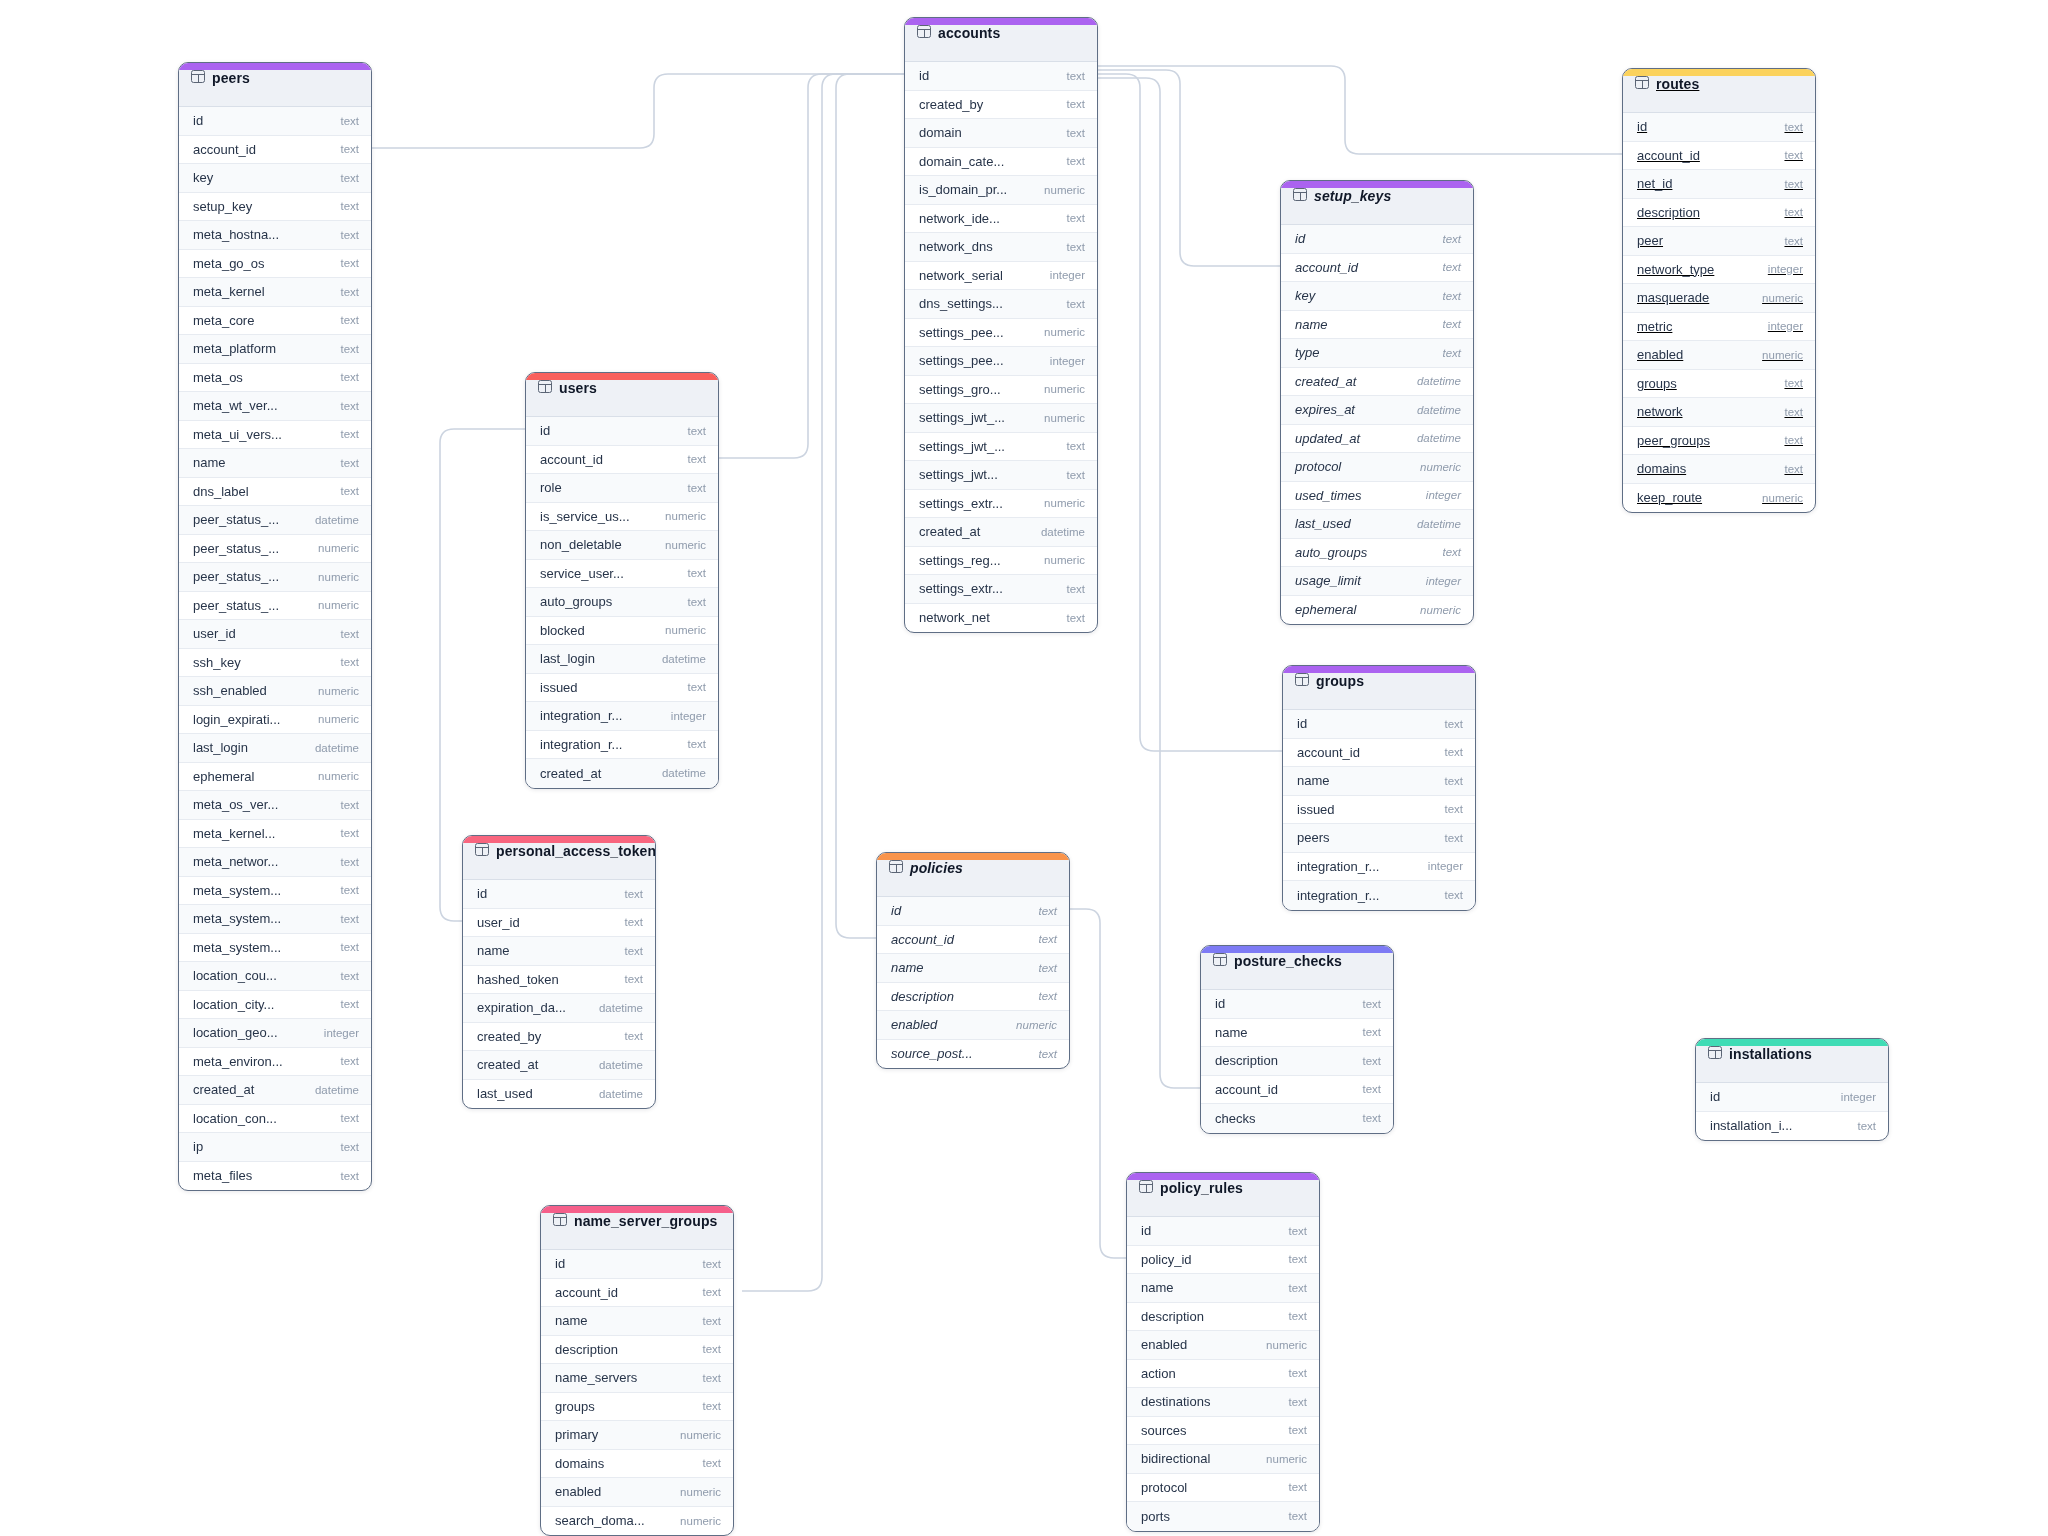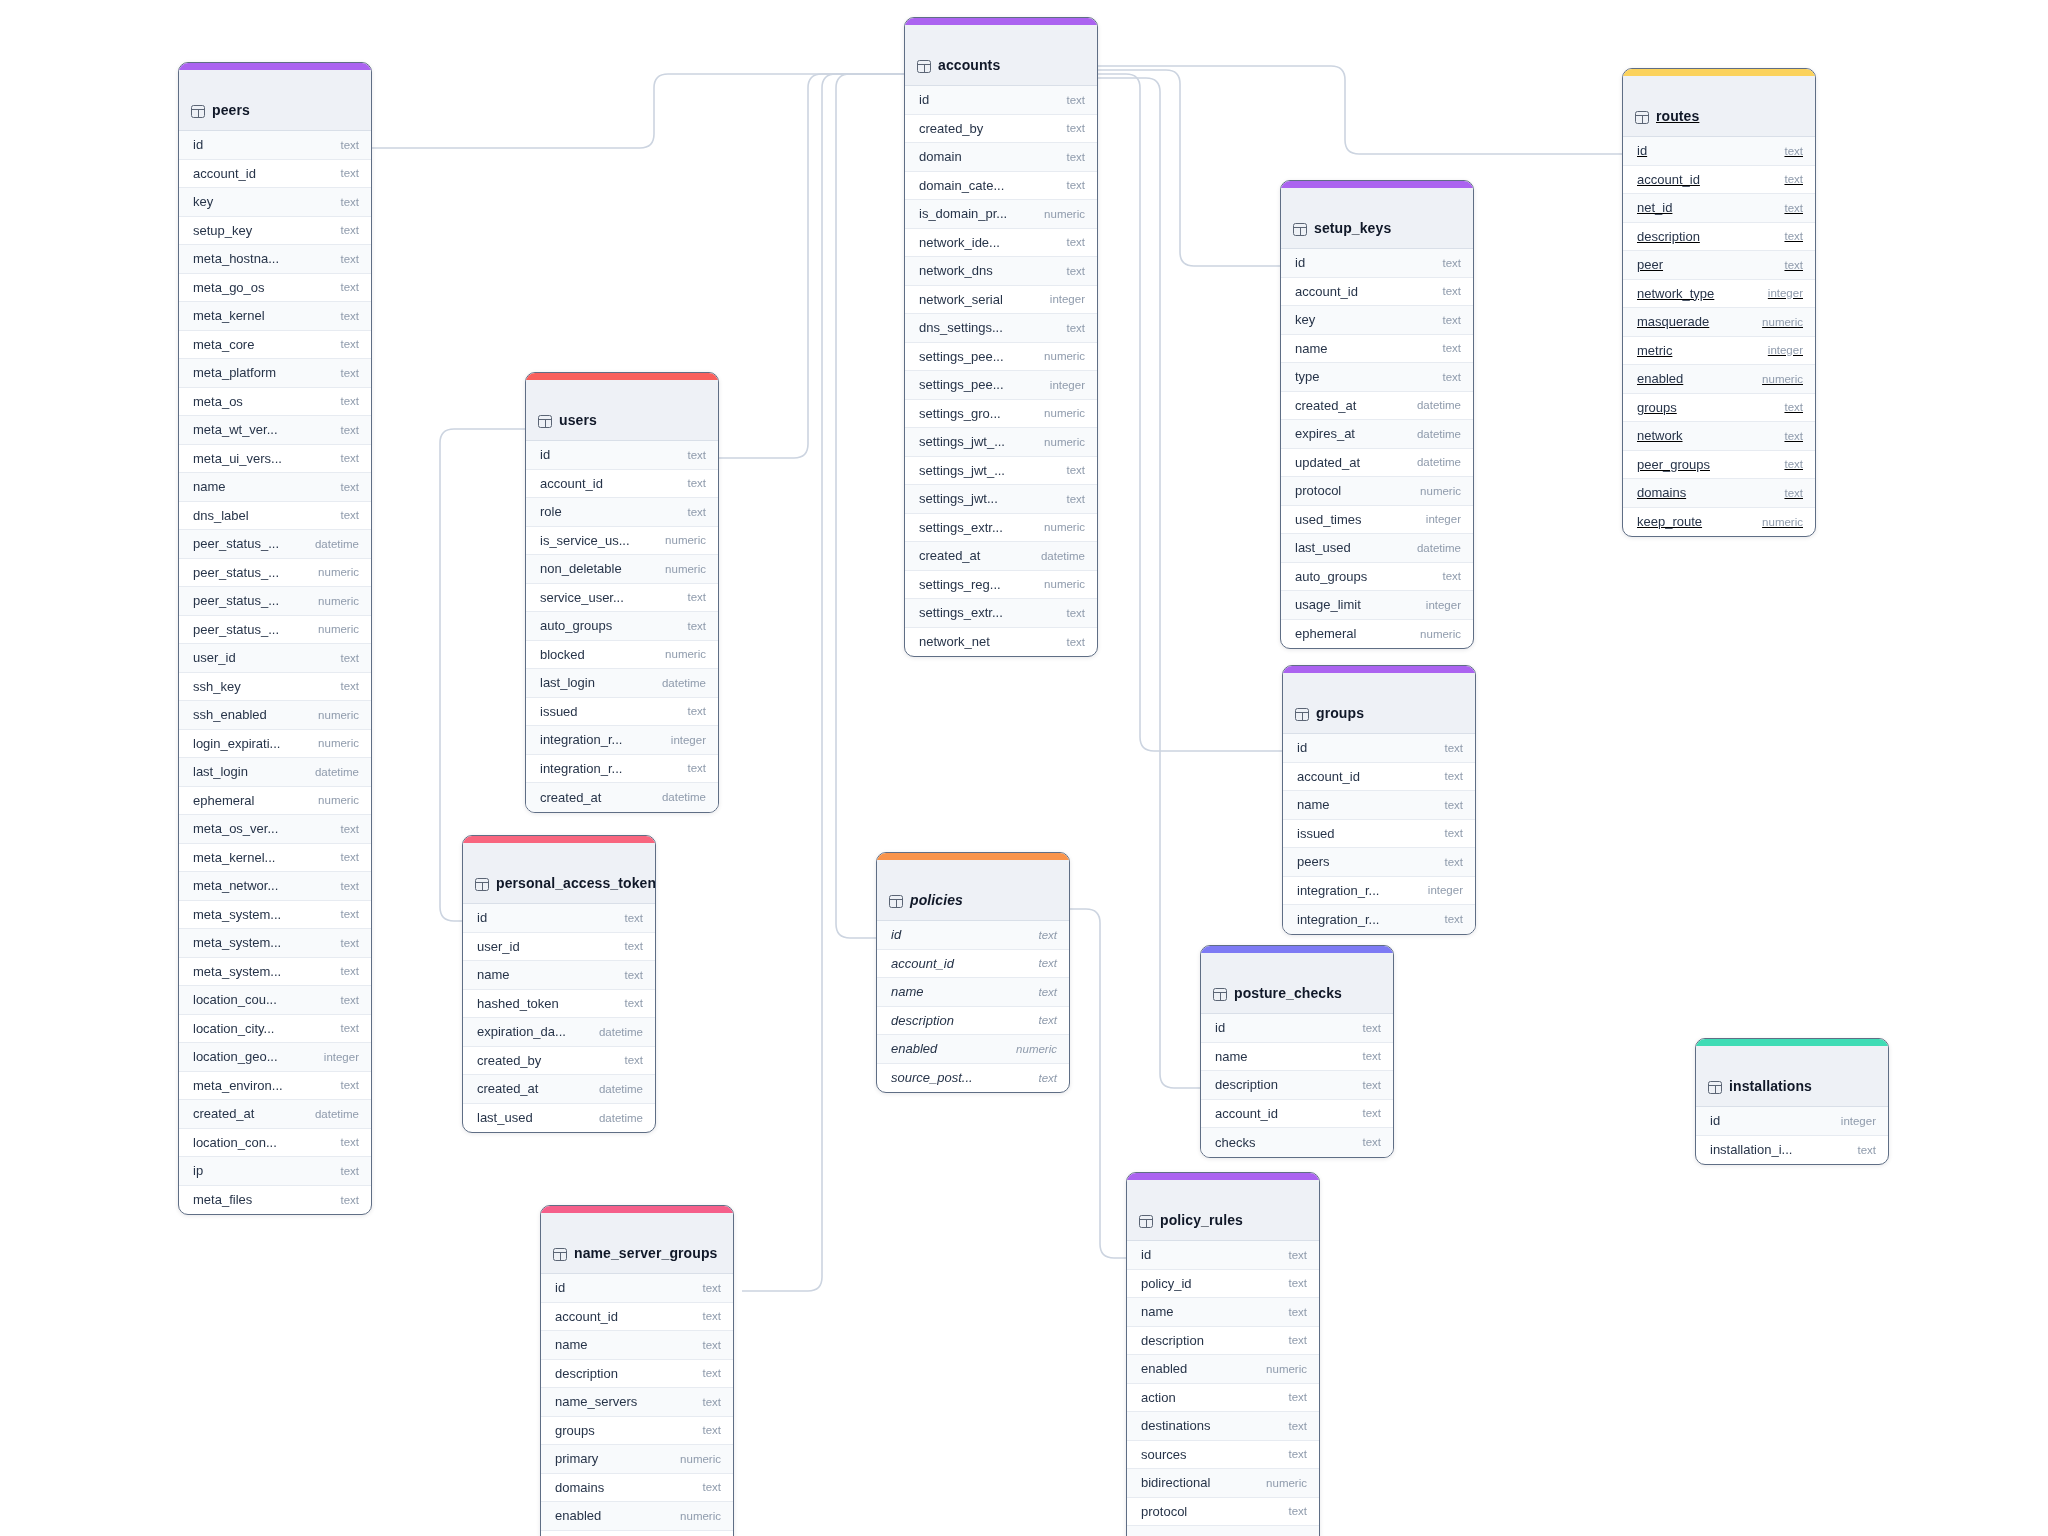--- a/index.html
+++ b/index.html
@@ -10,21 +10,21 @@
   }
   #wires{position:absolute;left:0;top:0;z-index:0;}
   #wires path{fill:none;stroke:#ccd4e0;stroke-width:1.6px;}
   .table{
     position:absolute;z-index:1;width:192px;background:#ffffff;
     border:1.5px solid #5f6e85;border-radius:10px;overflow:hidden;
     box-shadow:0 1px 4px rgba(15,23,42,.10);
   }
   .colorbar{height:7px;}
   .title-row{
-    height:36px;display:flex;align-items:flex-end;gap:7px;padding:12px 12px;
+    height:36px;display:flex;align-items:flex-start;gap:7px;padding:0 12px;
     background:#eef1f6;border-bottom:1px solid #d9dfe8;
     font-weight:700;font-size:14px;color:#101828;letter-spacing:.1px;
   }
   .tbl-icon{width:12px;height:11px;border:1.3px solid #5b6575;border-radius:2.5px;position:relative;flex:0 0 auto;}
   .tbl-icon::before{content:"";position:absolute;left:0;right:0;top:2.6px;height:1.2px;background:#5b6575;}
   .tbl-icon::after{content:"";position:absolute;top:2.6px;bottom:0;left:50%;width:1.2px;background:#5b6575;}
   .rows{display:block;}
   .row{
     height:28.5px;display:flex;align-items:center;justify-content:space-between;
     padding:0 12px 0 14px;border-bottom:1px solid #e7ebf1;box-sizing:border-box;
@@ -444,21 +444,21 @@
         <div class="row">
     <span class="fname">enabled</span>
     <span class="ftype">numeric</span>
   </div>
         <div class="row">
     <span class="fname">search_doma...</span>
     <span class="ftype">numeric</span>
   </div>
       </div>
   </div>
-    <div class="table" style="left: 1280px; top: 180px;">
+    <div class="table" style="left: 1280px; top: 180px; font-style: italic;">
     <div class="colorbar" style="background: rgb(171, 99, 240);"></div>
     <div class="title-row">
       <span class="tbl-icon"></span>
       <span class="tname">setup_keys</span>
     </div>
     <div class="rows">
         <div class="row">
     <span class="fname">id</span>
     <span class="ftype">text</span>
   </div>

